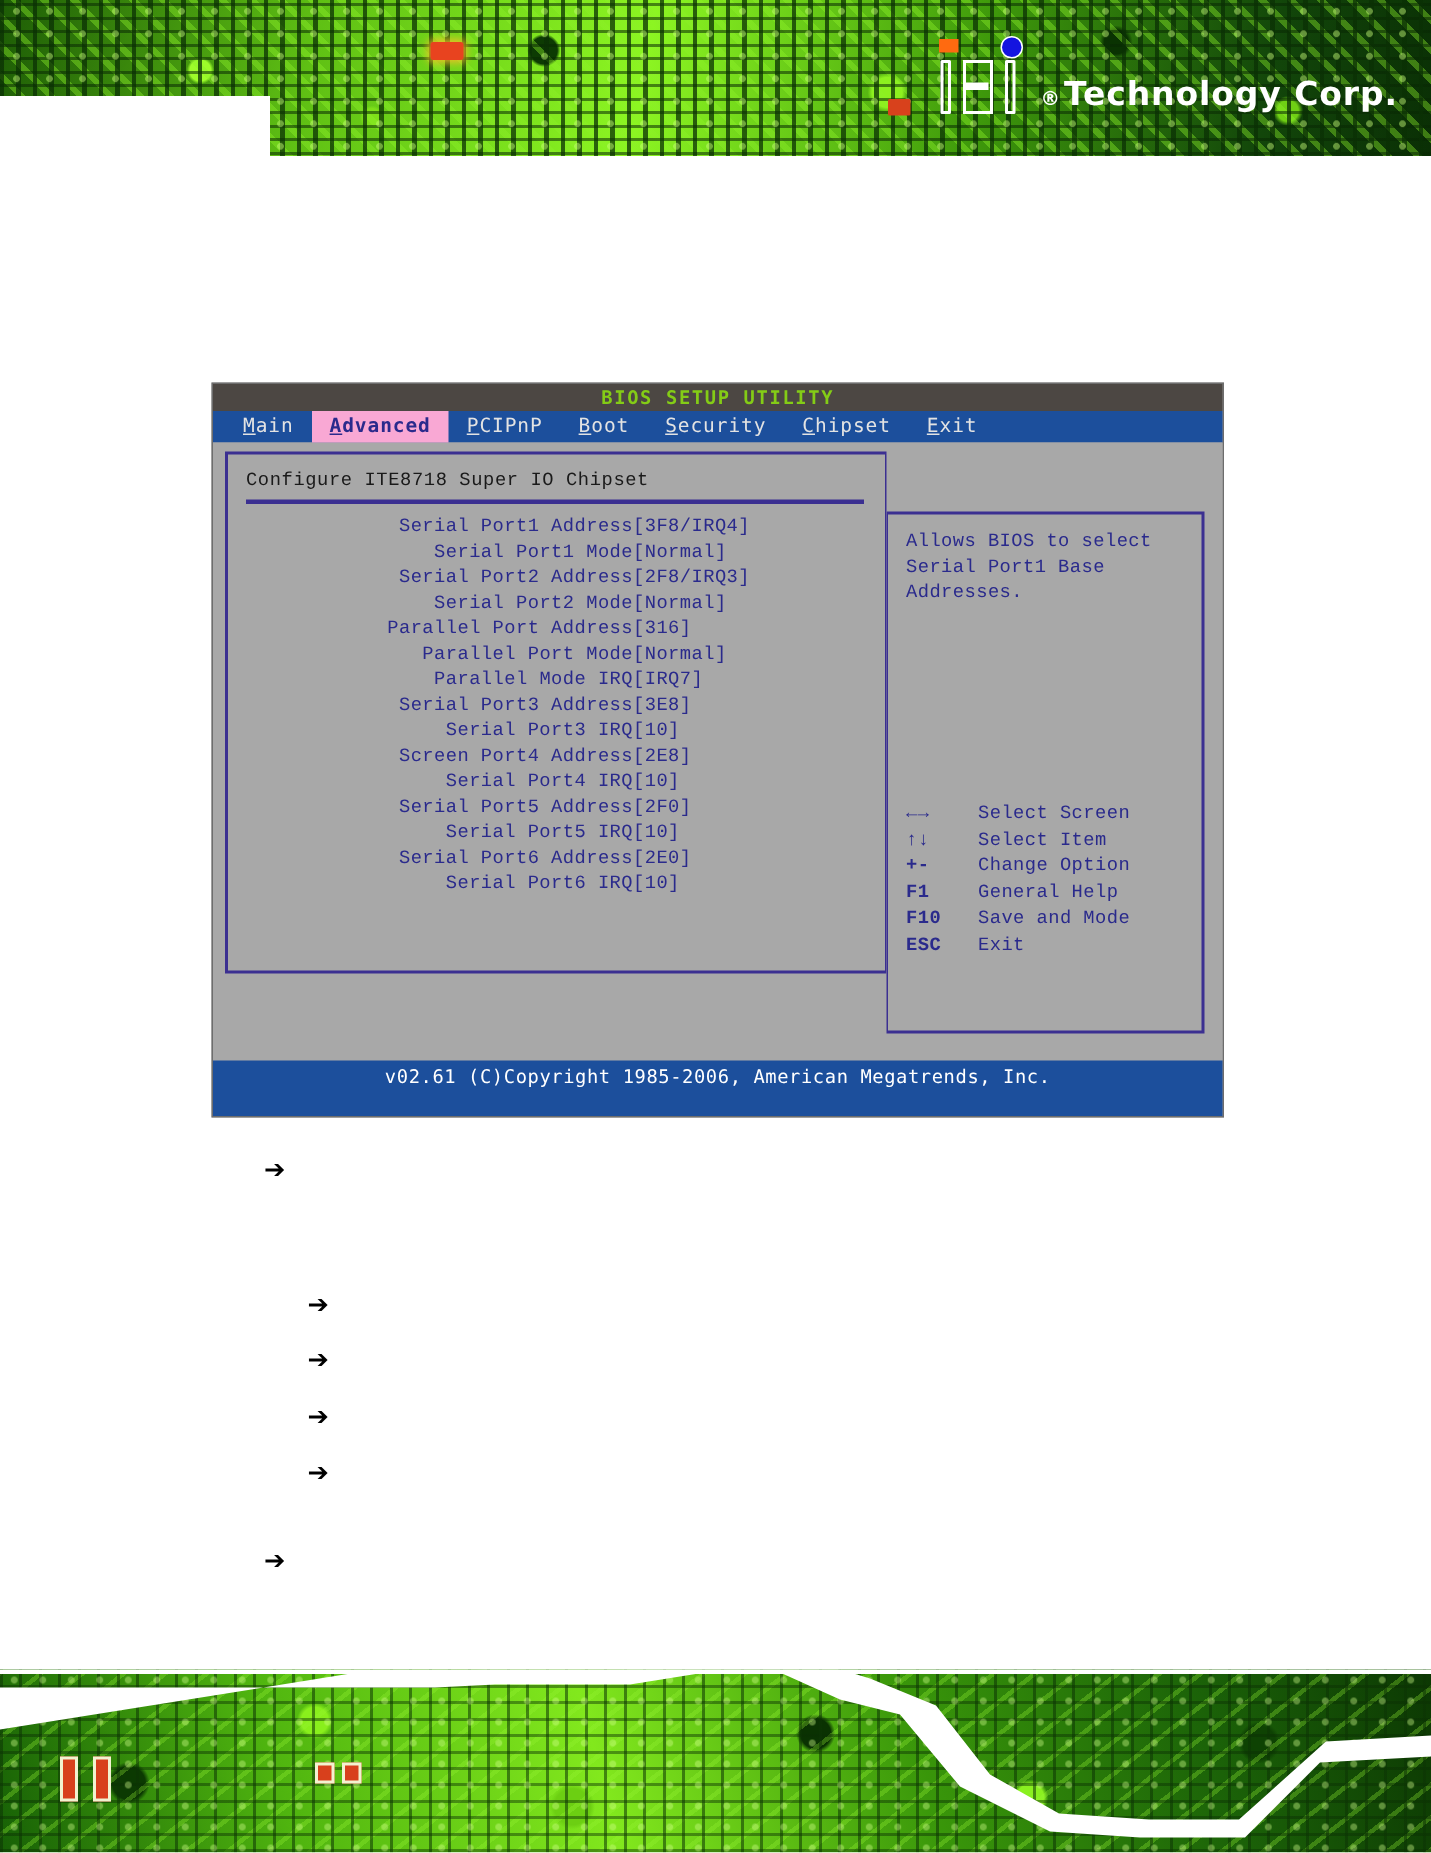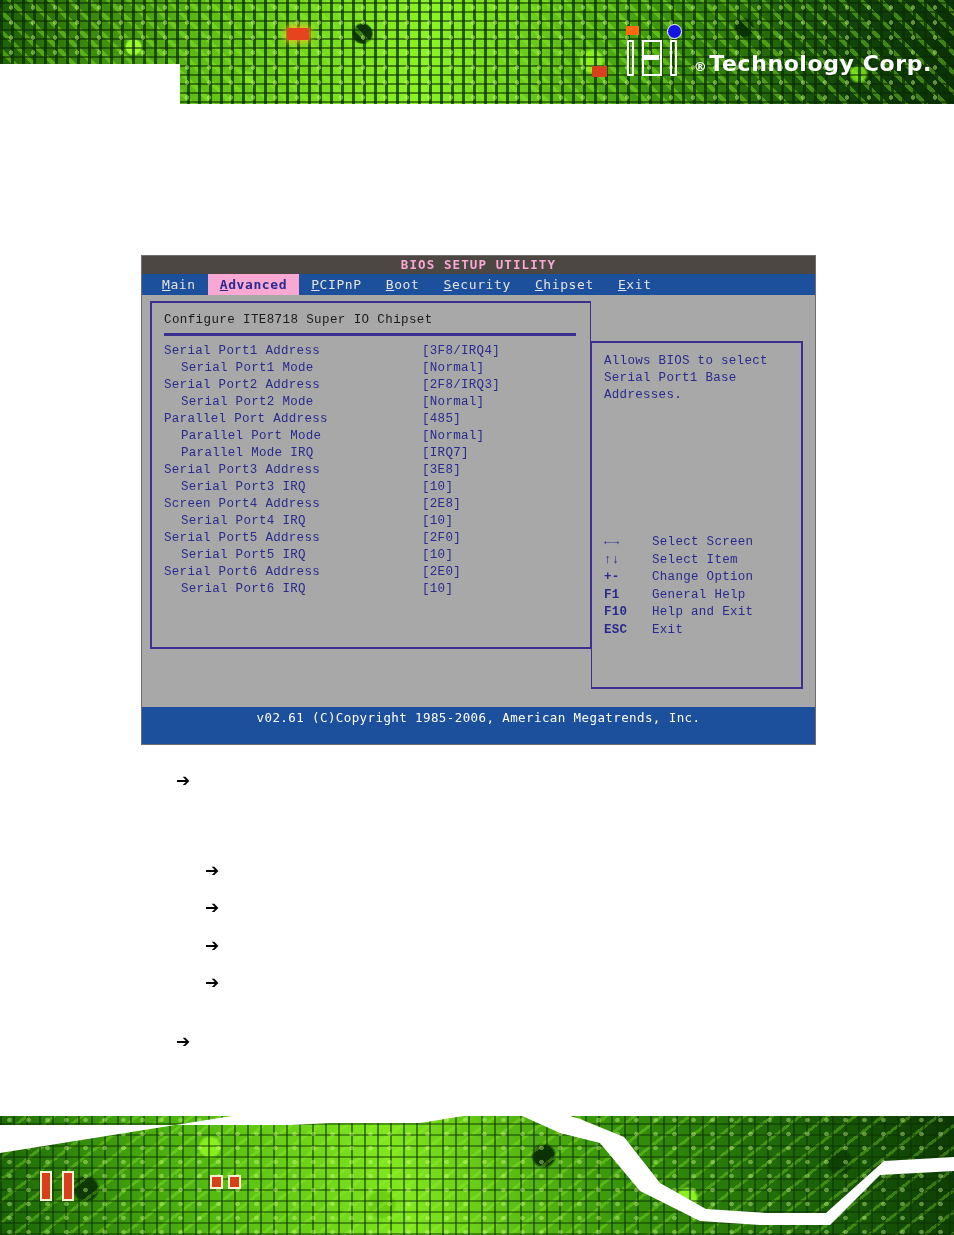--- a/index.html
+++ b/index.html
@@ -163,21 +163,21 @@
     position: absolute;
     left: 141px; top: 255px;
     width: 675px;
     background: #a8a8a8;
     font-family: "DejaVu Sans Mono", "Liberation Mono", monospace;
     border: 1px solid #6d6d6d;
   }
   .bios-title {
     height: 18px;
     background: #4c4743;
-    color: #f9a8d4;
+    color: #84cc16;
     font-size: 12.5px;
     font-weight: bold;
     letter-spacing: 1.1px;
     text-align: center;
     line-height: 18px;
   }
   .bios-tabs {
     height: 21px;
     background: #1c4f9c;
     display: flex;
@@ -238,20 +238,21 @@
     margin-bottom: 7px;
   }
 
   .opt-row {
     display: flex;
     font-size: 12.5px;
     color: #2a2a8c;
     line-height: 17px;
     letter-spacing: .3px;
     white-space: nowrap;
+    text-align: right;
   }
   .opt-label { width: 258px; }
   .opt-label.indent { padding-left: 17px; }
   .opt-value { color: #2a2a8c; }
 
   .help-text {
     color: #2a2a8c;
     font-size: 12.5px;
     line-height: 17px;
     letter-spacing: .3px;
@@ -403,21 +404,21 @@
             <div class="opt-row">
               <div class="opt-label">Serial Port2 Address</div>
               <div class="opt-value">[2F8/IRQ3]</div>
             </div>
             <div class="opt-row">
               <div class="opt-label indent">Serial Port2 Mode</div>
               <div class="opt-value">[Normal]</div>
             </div>
             <div class="opt-row">
               <div class="opt-label">Parallel Port Address</div>
-              <div class="opt-value">[485]</div>
+              <div class="opt-value">[316]</div>
             </div>
             <div class="opt-row">
               <div class="opt-label indent">Parallel Port Mode</div>
               <div class="opt-value">[Normal]</div>
             </div>
             <div class="opt-row">
               <div class="opt-label indent">Parallel Mode IRQ</div>
               <div class="opt-value">[IRQ7]</div>
             </div>
             <div class="opt-row">
@@ -471,21 +472,21 @@
             <div class="key-row">
               <span class="key-k">+-</span>
               <span class="key-d">Change Option</span>
             </div>
             <div class="key-row">
               <span class="key-k">F1</span>
               <span class="key-d">General Help</span>
             </div>
             <div class="key-row">
               <span class="key-k">F10</span>
-              <span class="key-d">Help and Exit</span>
+              <span class="key-d">Save and Mode</span>
             </div>
             <div class="key-row">
               <span class="key-k">ESC</span>
               <span class="key-d">Exit</span>
             </div>
           </div>
       </div>
 
     </div>
 

